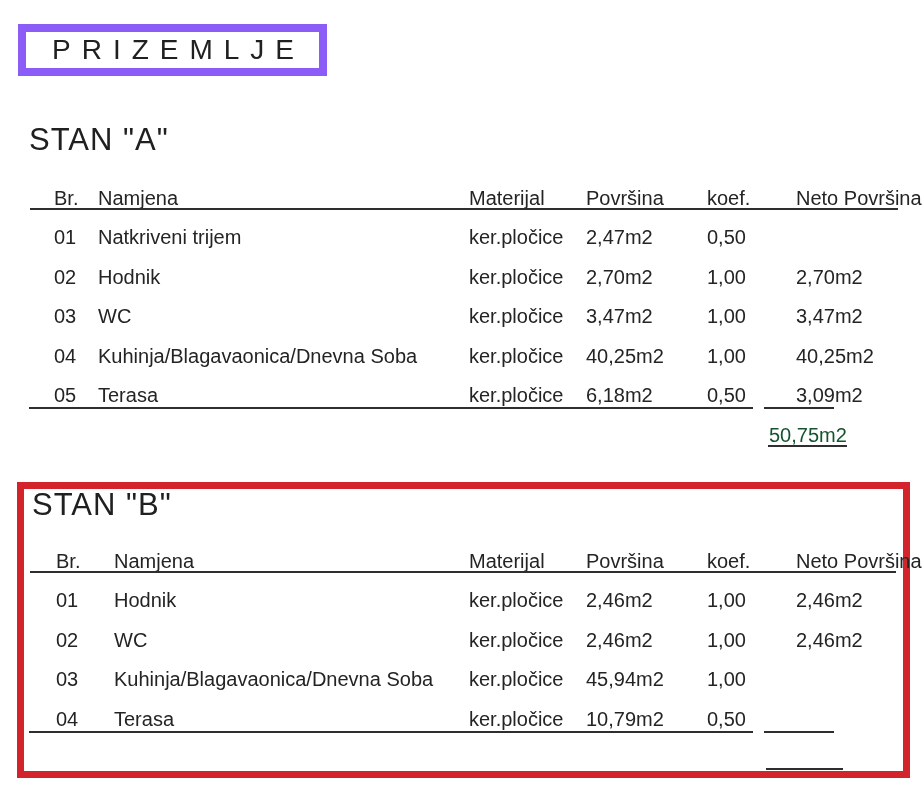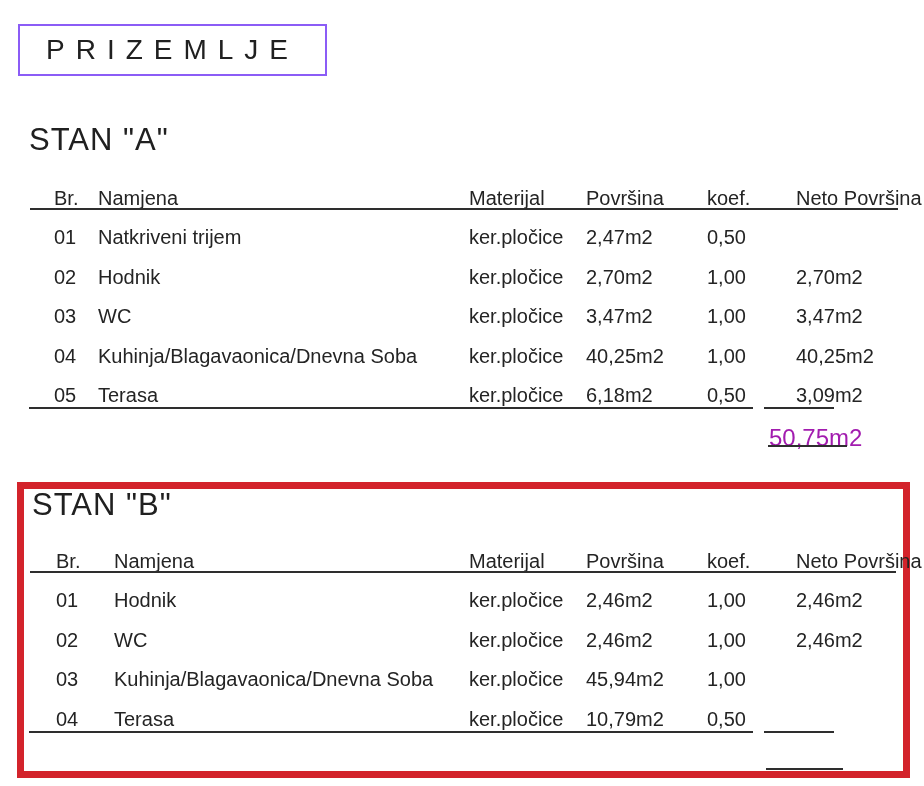--- a/index.html
+++ b/index.html
@@ -5,21 +5,21 @@
   html, body { margin:0; padding:0; background:#ffffff; }
   .page {
     position:relative; width:924px; height:786px; background:#fff;
     font-family:"Liberation Sans", sans-serif; color:#242424; overflow:hidden;
   }
   .page * { box-sizing:border-box; }
 
   
   .title-box {
     position:absolute; left:18px; top:24px; width:309px; height:52px;
-    border:2px solid #8b5cf6; display:flex; align-items:center;
+    border:8px solid #8b5cf6; display:flex; align-items:center;
   }
   .title-text {
     font-size:28px; letter-spacing:11px; padding-left:26px; white-space:nowrap;
     color:#202020;
   }
 
   
   .stan-heading {
     position:absolute; margin:0; font-weight:400; font-size:31px;
     letter-spacing:1px; line-height:31px; color:#202020; white-space:nowrap;
@@ -45,21 +45,21 @@
   .rule-header-a { left:30px; top:208px; width:868px; }
   .rule-header-b { left:30px; top:571px; width:866px; }
   .seg1-a { left:29px;  top:407px; width:724px; }
   .seg2-a { left:764px; top:407px; width:70px; }
   .seg1-b { left:29px;  top:731px; width:724px; }
   .seg2-b { left:764px; top:731px; width:70px; }
   .total-rule-a { left:768px; top:445px; width:79px; }
   .total-rule-b { left:766px; top:768px; width:77px; }
 
   
-  .total { position:absolute; font-size:24px; white-space:nowrap; color:#a21caf; }
+  .total { position:absolute; font-size:20px; white-space:nowrap; color:#14532d; }
   .total-a { left:769px; top:424px; }
   .total-b { left:768px; top:788px; }
 
   
   .highlight-box {
     position:absolute; left:17px; top:482px; width:893px; height:296px;
     border:7px solid var(--highlight-border, #d3232b); background:transparent;
   }
 </style>
 </head>

